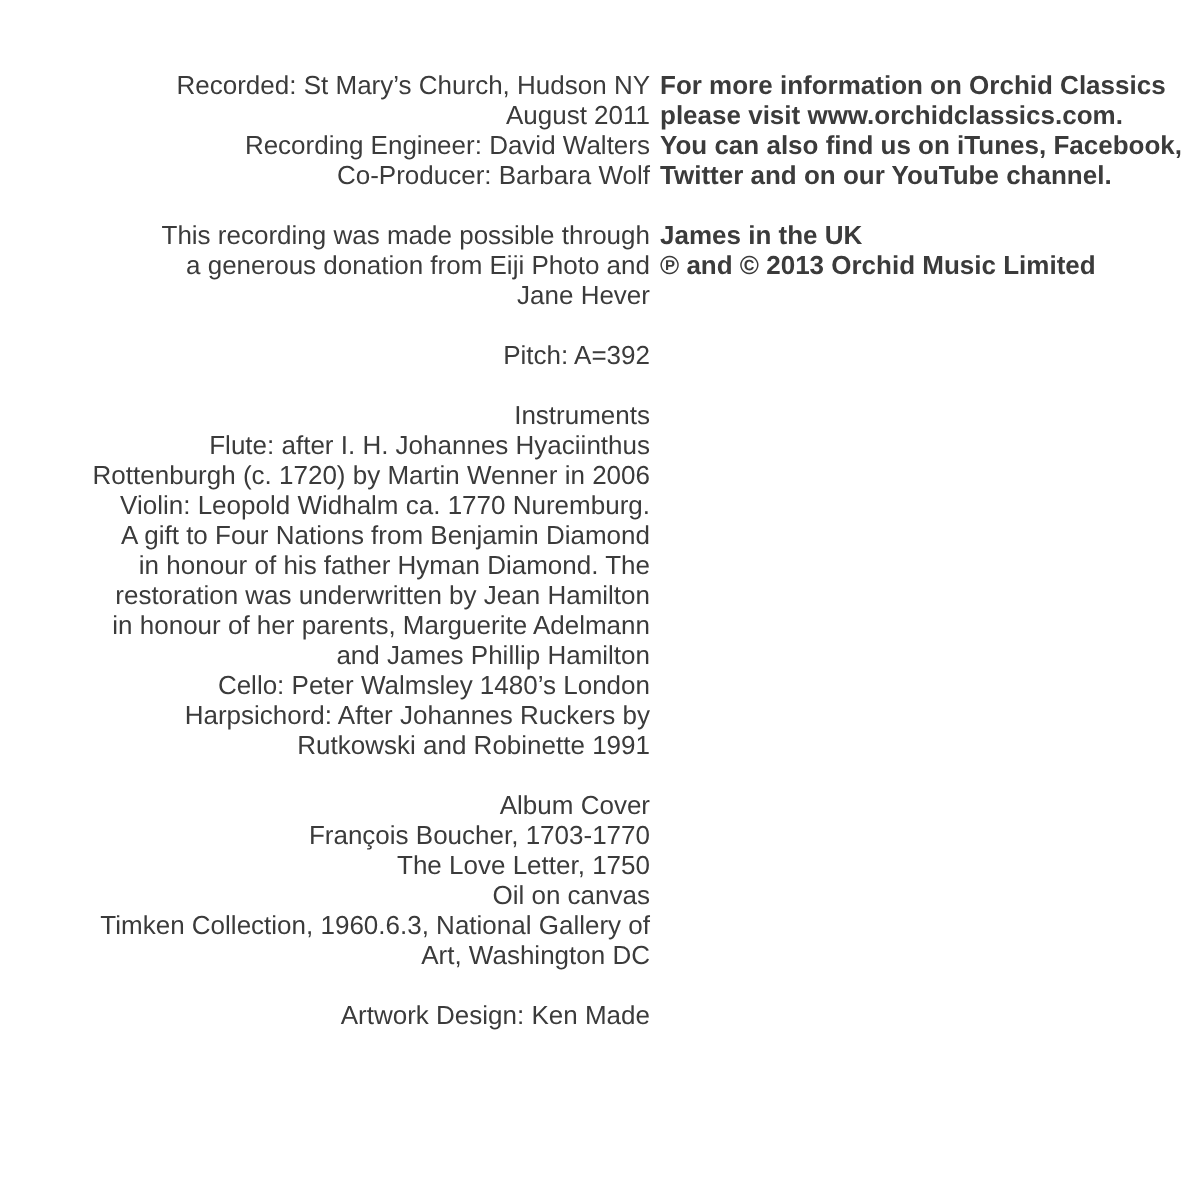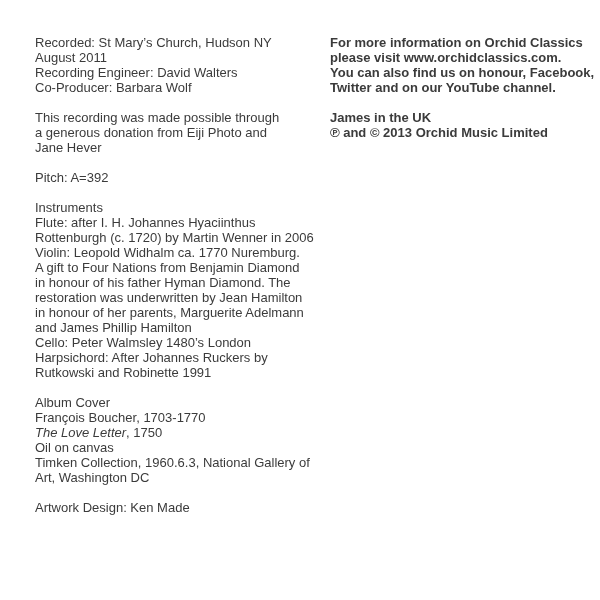--- a/index.html
+++ b/index.html
@@ -16,31 +16,32 @@
     font-size: 13px;
     line-height: 15px;
     color: #3b3b3b;
     overflow: hidden;
   }
   .col-left {
     position: absolute;
     left: 35px;
     top: 35px;
     width: 290px;
+    text-align: right;
   }
   .col-right {
     position: absolute;
     left: 330px;
     top: 35px;
     width: 250px;
     font-weight: bold;
   }
   .para { margin: 0 0 15px 0; }
   .ln { white-space: nowrap; }
-  .it { font-style: italic; }
+  .it { }
 </style>
 </head>
 <body>
 
 <div class="page">
 
   <div class="col-left">
 
     <div class="para">
       <div class="ln">Recorded: St Mary’s Church, Hudson NY</div>
@@ -88,21 +89,21 @@
       <div class="ln">Artwork Design: Ken Made</div>
     </div>
 
   </div>
 
   <div class="col-right">
 
     <div class="para">
       <div class="ln">For more information on Orchid Classics</div>
       <div class="ln">please visit www.orchidclassics.com.</div>
-      <div class="ln">You can also find us on honour, Facebook,</div>
+      <div class="ln">You can also find us on iTunes, Facebook,</div>
       <div class="ln">Twitter and on our YouTube channel.</div>
     </div>
 
     <div class="para">
       <div class="ln">James in the UK</div>
       <div class="ln">℗ and © 2013 Orchid Music Limited</div>
     </div>
 
   </div>
 

